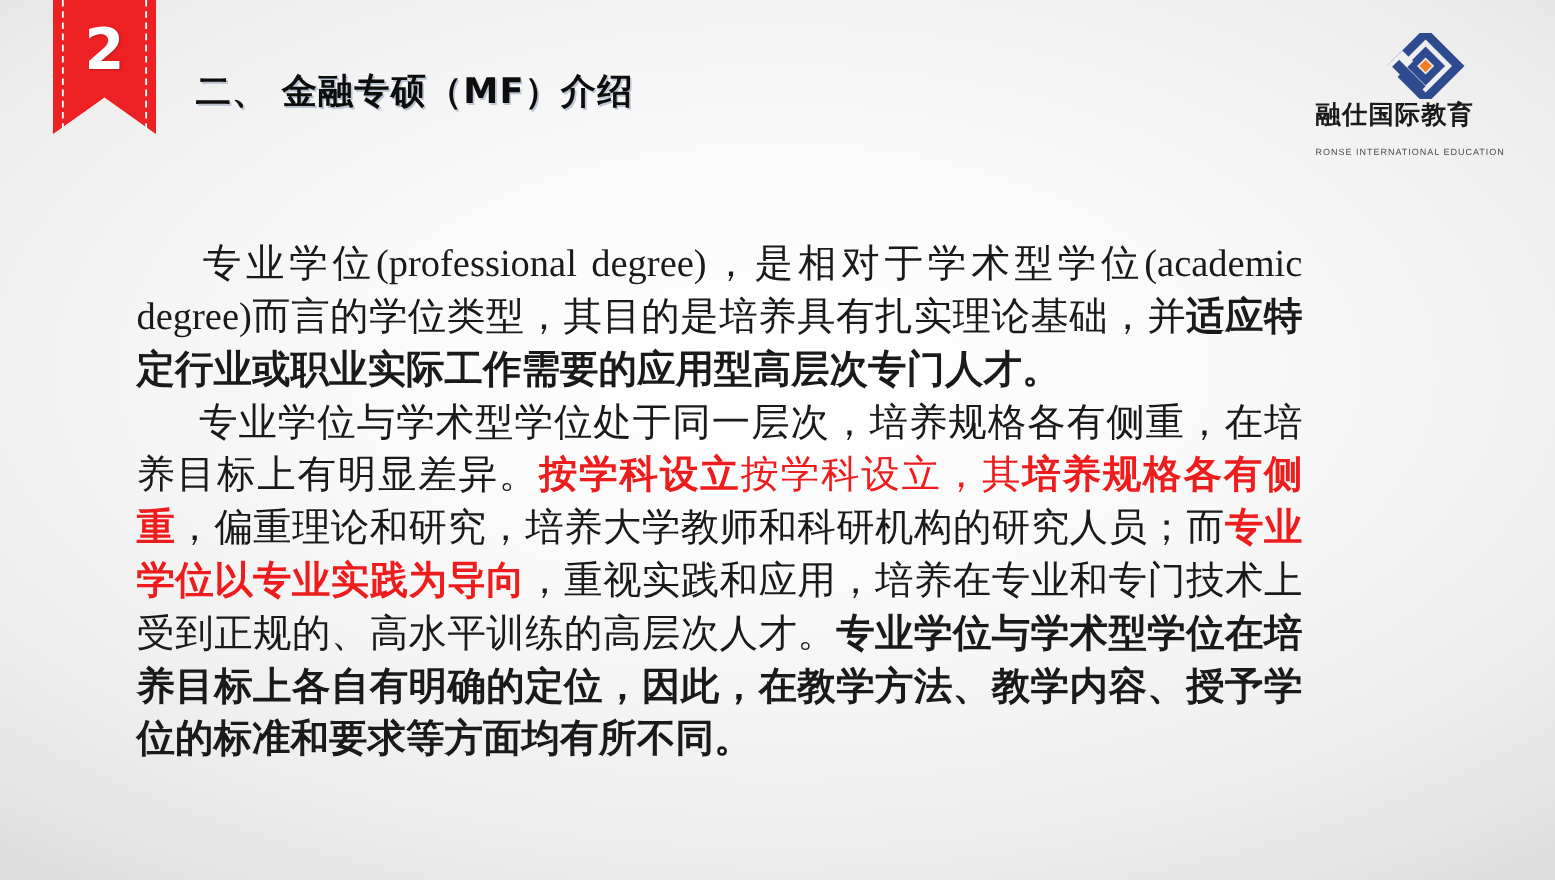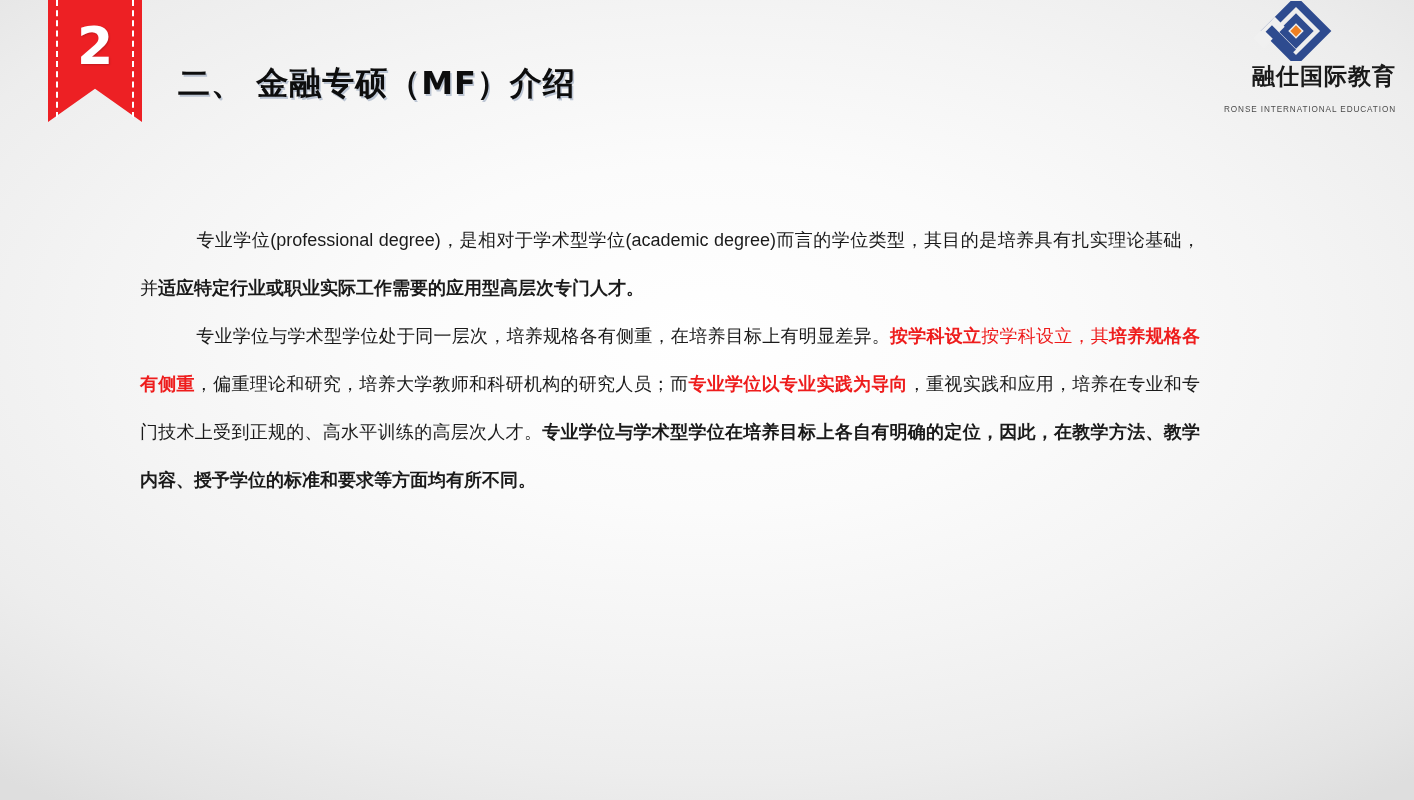--- a/index.html
+++ b/index.html
@@ -81,23 +81,23 @@
     letter-spacing: 1px;
     white-space: nowrap;
     text-shadow: 1.5px 1.5px 0 rgba(120,140,170,0.45);
     font-family: "DejaVu Sans", "Liberation Sans", sans-serif;
   }
 
   
   #logo {
     position: absolute;
     right: 18px;
-    top: 0;
+    top: 29px;
     width: 200px;
-    text-align: right;
+    text-align: left;
   }
   #logo-mark {
     width: 100%;
     height: 62px;
     display: flex;
     align-items: center;
     justify-content: center;
   }
   #logo-name {
     font-size: 23px;
@@ -112,27 +112,27 @@
     font-size: 8.2px;
     color: #4b4b4b;
     letter-spacing: 0.9px;
     margin-top: 16px;
     font-family: "Liberation Sans", sans-serif;
   }
 
   
   #body-text {
     position: absolute;
-    left: 140px;
+    left: 124px;
     top: 216px;
     width: 1060px;
-    font-size: 18px;
+    font-size: 35px;
     line-height: 48px;
     color: #1a1a1a;
-    font-family: Liberation Sans, sans-serif;
+    font-family: Liberation Serif, serif;
   }
   .para {
     margin: 0;
     text-align: justify;
     text-justify: inter-character;
   }
   .indent { display: inline-block; width: 56px; }
   .b { font-weight: bold; }
   .red { color: #ee1c1c; }
   .redb { color: #ee1c1c; font-weight: bold; }

